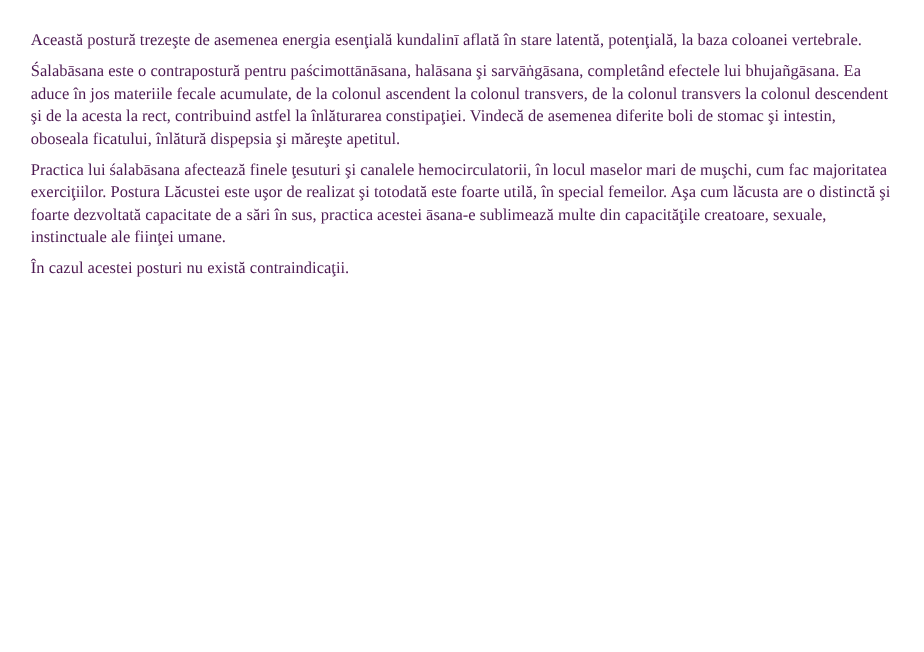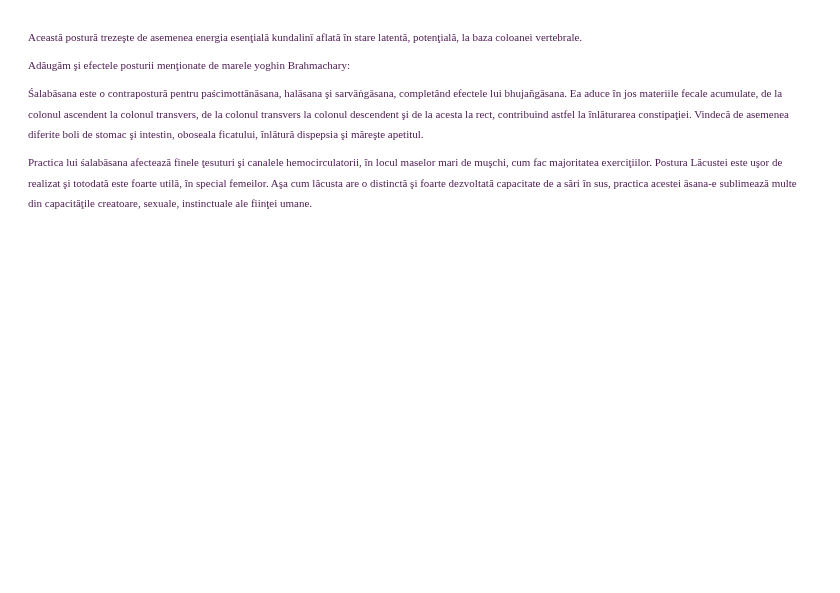--- a/index.html
+++ b/index.html
@@ -10,36 +10,36 @@
       height: 593px;
       overflow: hidden;
     }
     .page {
       position: relative;
       padding: 27px 28px 0 28px;
       width: 784px;
     }
     p.body-text {
       font-family: "Liberation Serif", serif;
-      font-size: 11px;
+      font-size: 15px;
       line-height: 20.5px;
       color: #4d1a52;
       margin: 0 0 7.5px 0;
     }
     h3.section-heading {
       font-family: "Liberation Sans", sans-serif;
       font-size: 14px;
       font-weight: bold;
       color: #3e0b44;
       margin: 19px 0 3px 0;
       line-height: 18px;
     }
   </style>
 </head>
 <body>
 
 <div class="page">
   <p class="body-text">Această postură trezeşte de asemenea energia esenţială kundalinī aflată în stare latentă, potenţială, la baza coloanei vertebrale.</p>
-  <p class="body-text">Adăugăm şi efectele posturii menţionate de marele yoghin Brahmachary:</p>
   <p class="body-text">Śalabāsana este o contrapostură pentru paścimottānāsana, halāsana şi sarvāṅgāsana, completând efectele lui bhujañgāsana. Ea aduce în jos materiile fecale acumulate, de la colonul ascendent la colonul transvers, de la colonul transvers la colonul descendent şi de la acesta la rect, contribuind astfel la înlăturarea constipaţiei. Vindecă de asemenea diferite boli de stomac şi intestin, oboseala ficatului, înlătură dispepsia şi măreşte apetitul.</p>
   <p class="body-text">Practica lui śalabāsana afectează finele ţesuturi şi canalele hemocirculatorii, în locul maselor mari de muşchi, cum fac majoritatea exerciţiilor. Postura Lăcustei este uşor de realizat şi totodată este foarte utilă, în special femeilor. Aşa cum lăcusta are o distinctă şi foarte dezvoltată capacitate de a sări în sus, practica acestei āsana-e sublimează multe din capacităţile creatoare, sexuale, instinctuale ale fiinţei umane.</p>
 
+  <p class="body-text">În cazul acestei posturi nu există contraindicaţii.</p>
 </div>
 
 </body></html>

